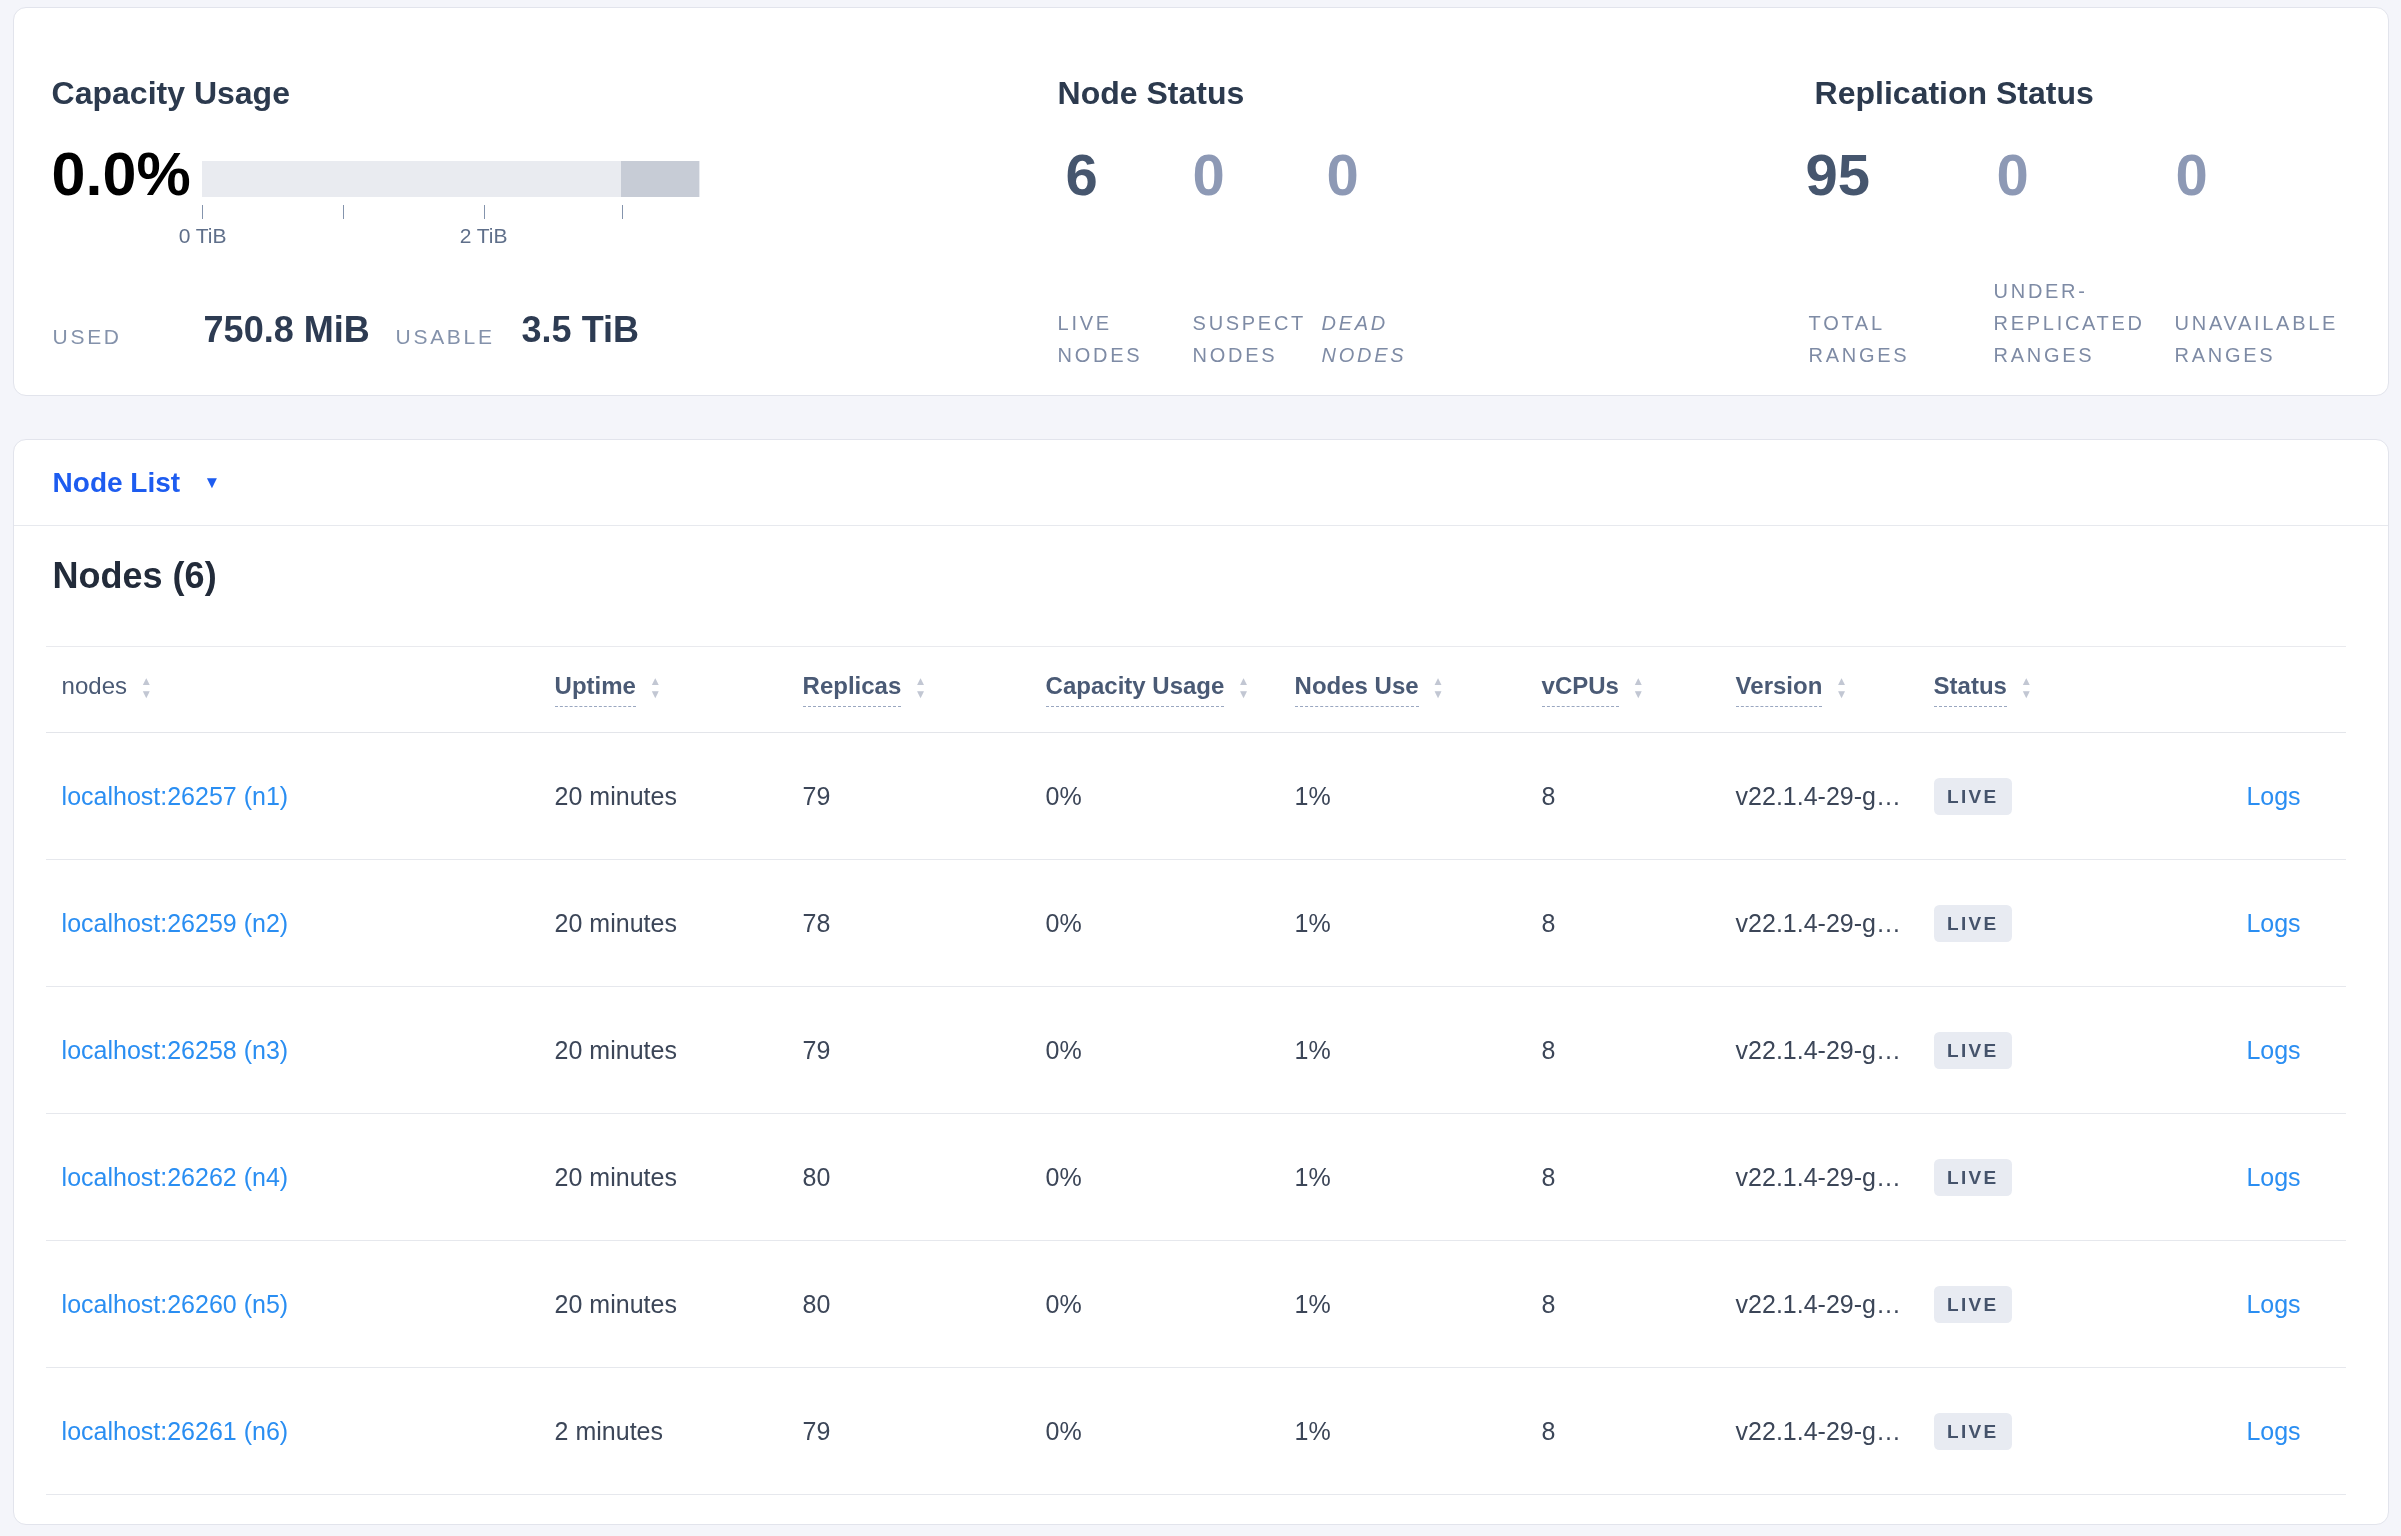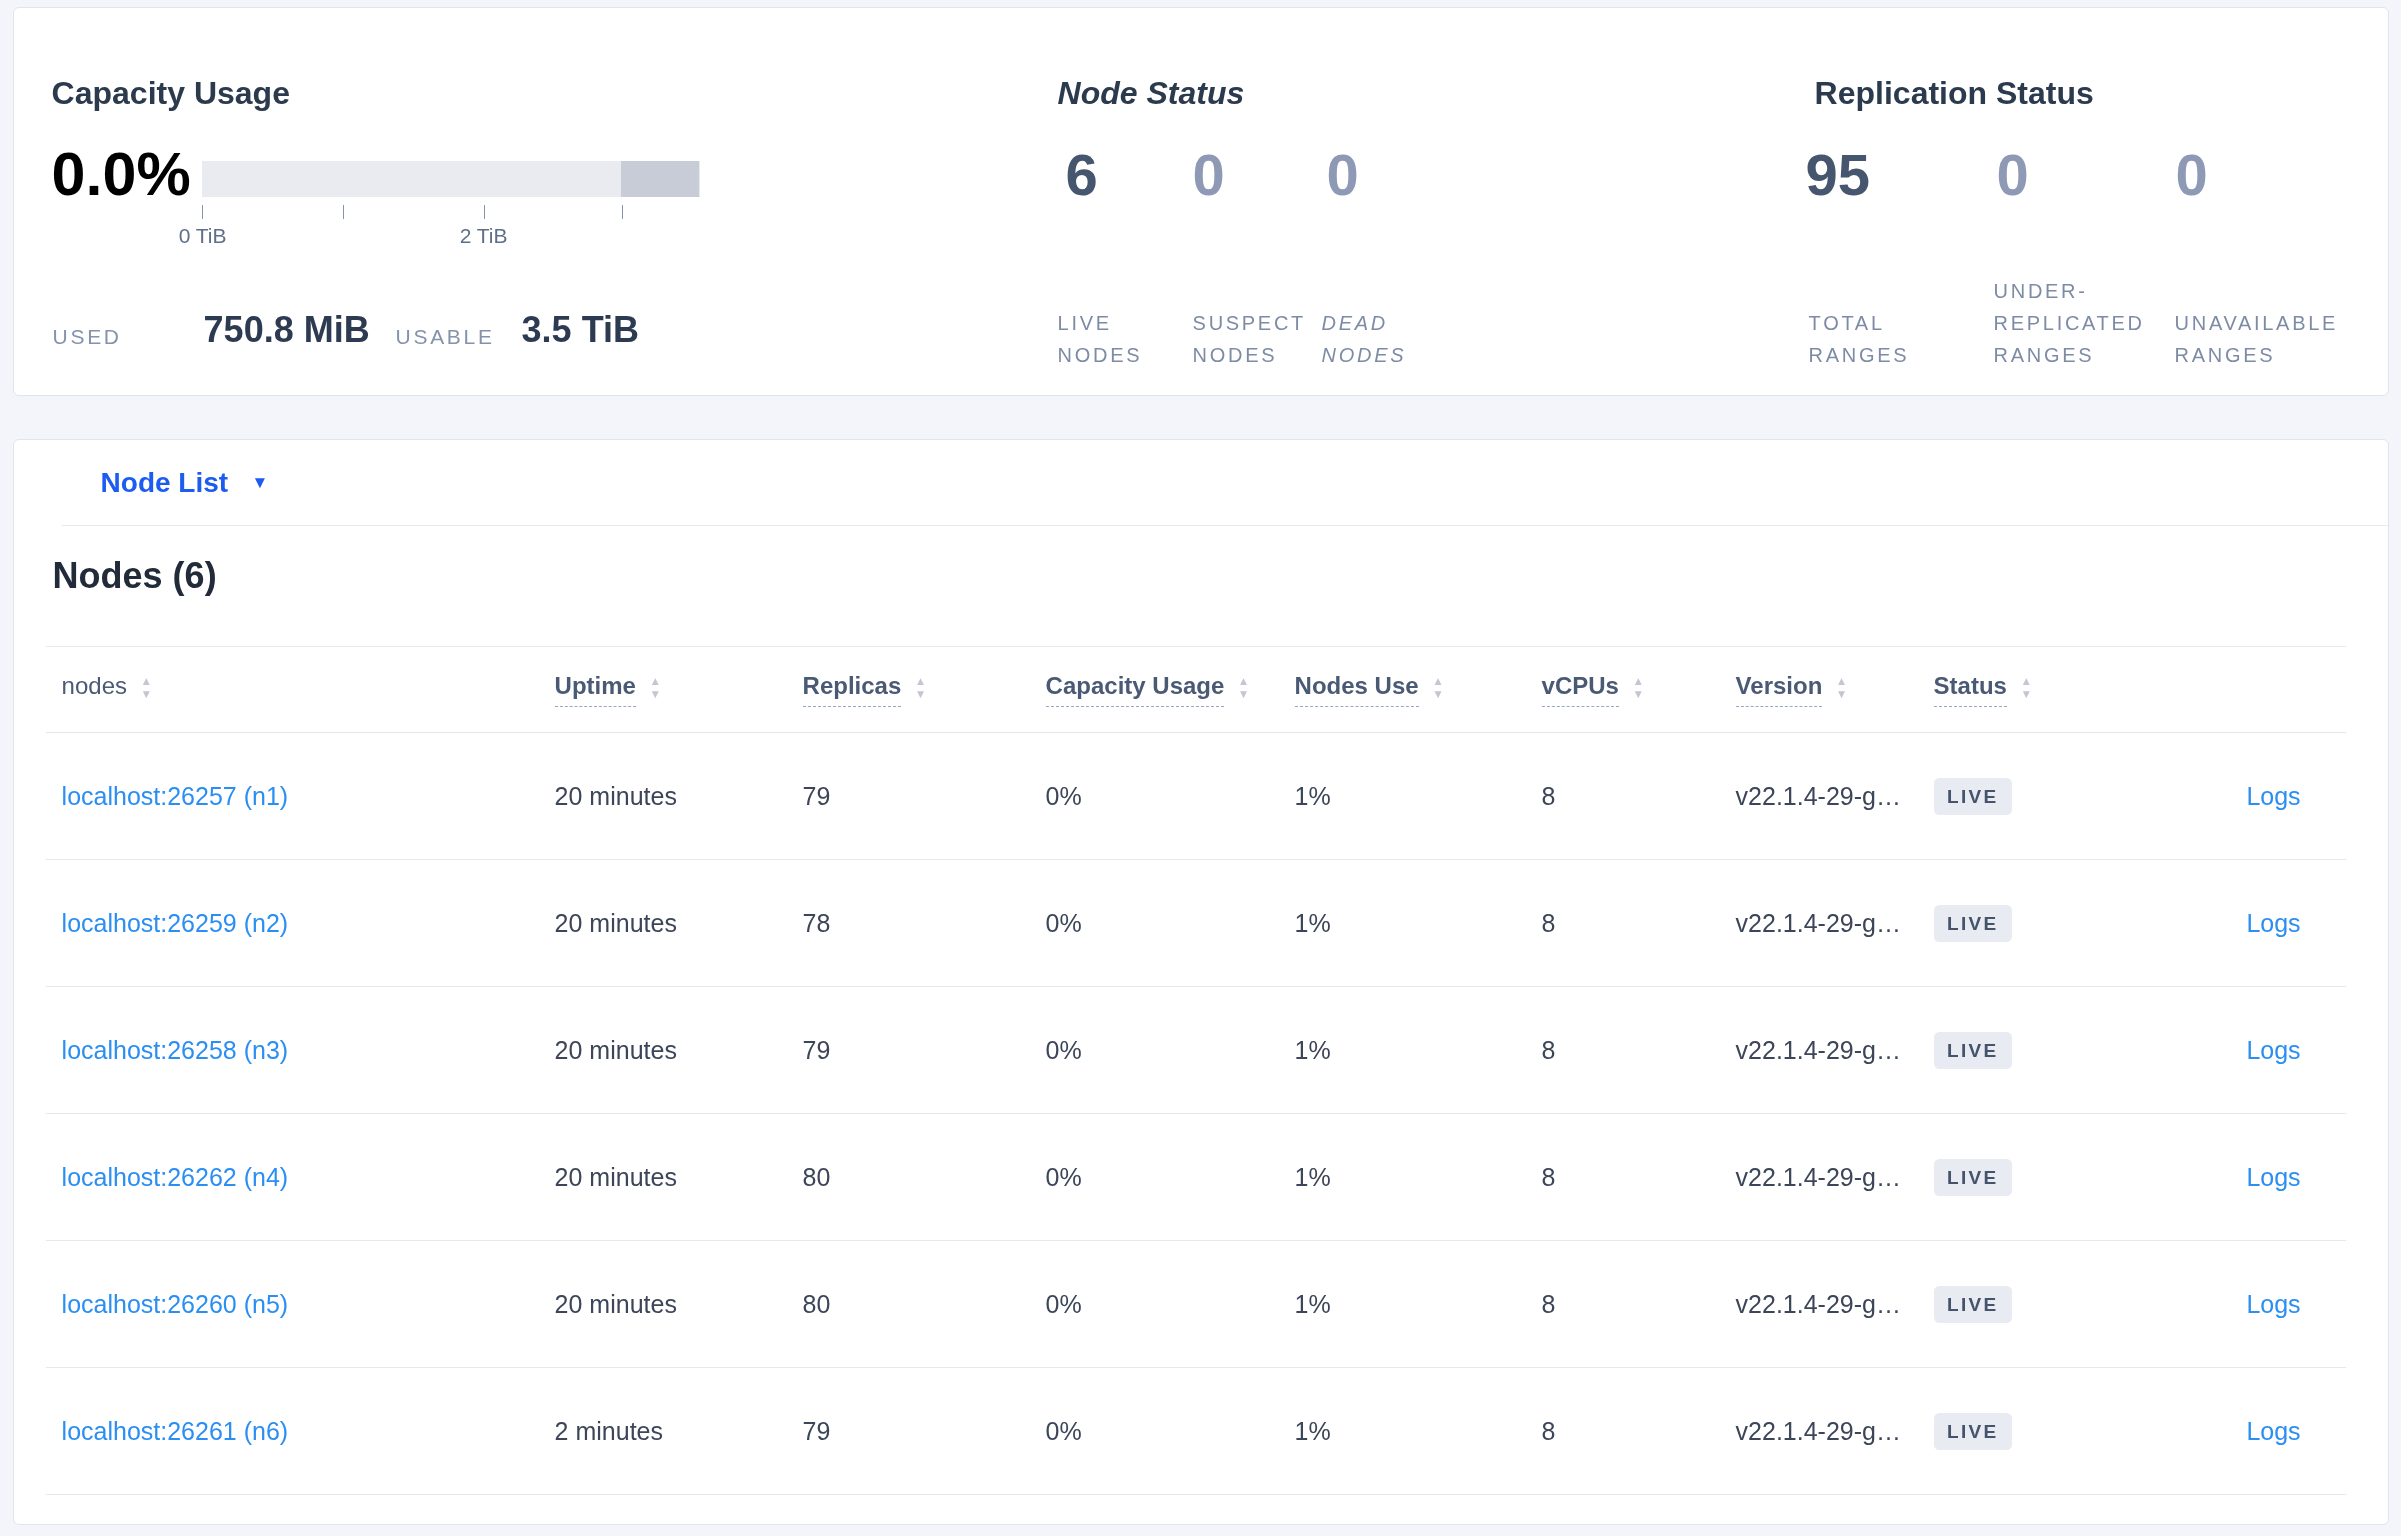--- a/index.html
+++ b/index.html
@@ -1,24 +1,24 @@
 <!DOCTYPE html>
 <html style="font-size:14.4px"><head>
 <meta charset="utf-8">
 <style>
   html,body{margin:0;padding:0;background:#f4f5fa;}
   .page{position:relative;width:2401px;height:1536px;background:#f4f5fa;
         font-family:"Liberation Sans",sans-serif;overflow:hidden;}
-  .card{position:absolute;background:#ffffff;border:0.9px solid #e2e4ec;border-radius:6px;box-sizing:border-box;padding-left:48px;}
+  .card{position:absolute;background:#ffffff;border:0.9px solid #e2e4ec;border-radius:13px;box-sizing:border-box;}
   .summary-card{left:12.6px;top:7.2px;width:2376px;height:389px;}
   .list-card{left:12.6px;top:439px;width:2376px;height:1086px;}
 
   
   .sec-title{position:absolute;top:40px;font-size:32px;font-weight:600;color:#2c3a4e;white-space:nowrap;}
-  .t-cap{left:38px;} .t-ns{left:1044px;font-style:italic;} .t-rs{left:1801px;}
+  .t-cap{left:38px;} .t-ns{left:1044px;} .t-rs{left:1801px;}
 
   .pct{position:absolute;left:38px;top:133px;font-size:61px;font-weight:700;color:#000000;line-height:1.1;}
 
   .bar{position:absolute;left:188px;top:153px;width:498px;height:36px;background:#e9ebf0;}
   .bar-extra{position:absolute;left:419px;top:0;width:78px;height:36px;background:#c7ccd6;}
   .tick{position:absolute;top:197px;width:1.8px;height:13.5px;background:#8494ad;}
   .tick-0{left:188px;} .tick-1{left:329px;} .tick-2{left:470px;} .tick-3{left:608px;}
   .tick-label{position:absolute;top:216px;width:108px;text-align:center;font-size:21px;color:#5f6f8a;}
   .tl-0{left:135px;} .tl-2{left:416px;}
 

